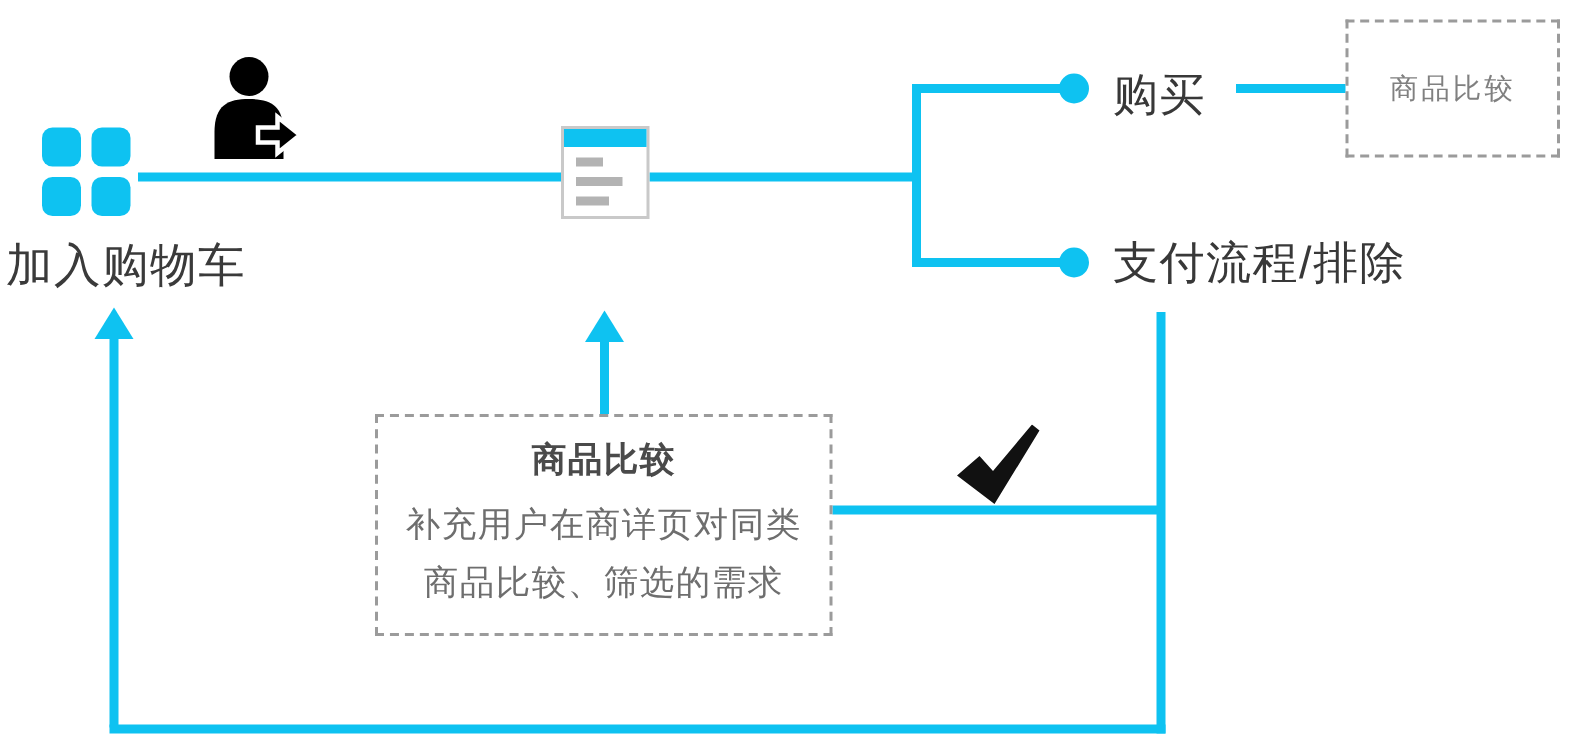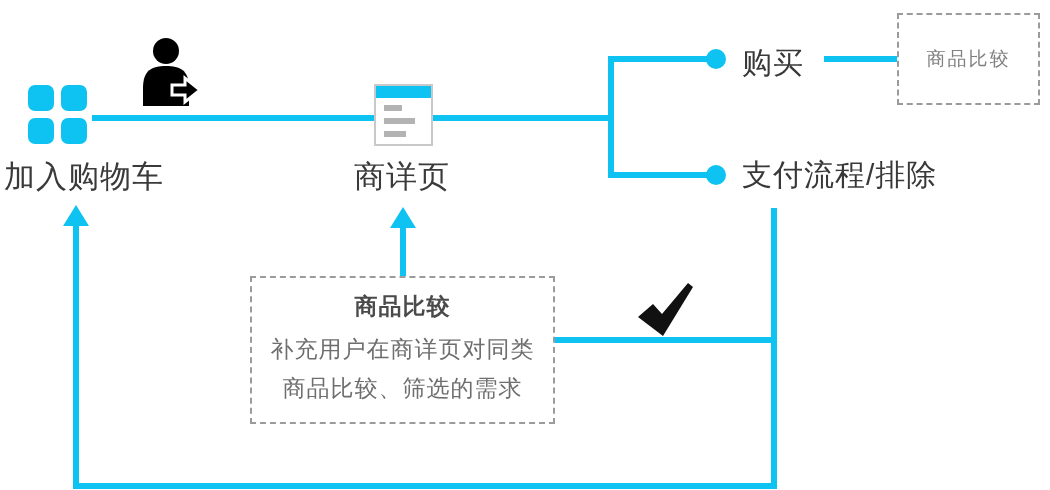--- a/index.html
+++ b/index.html
@@ -77,21 +77,20 @@
       <path d="M31,47 L44,47 L44,40 L59,52 L44,64 L44,57 L31,57 Z"></path>
     </g>
   </svg>
 
   <div class="doc-icon">
     <div class="doc-header"></div>
     <div class="doc-line doc-line1"></div>
     <div class="doc-line doc-line2"></div>
     <div class="doc-line doc-line3"></div>
   </div>
-  <div class="node-label" style="left:354px;top:156px;">商详页</div>
 
   <div class="branch-label" style="left:742px;top:43px;">购买</div>
 
   <div class="dashed-box payment-box">
     <span class="payment-label">商品比较</span>
   </div>
 
   <div class="branch-label" style="left:742px;top:155px;">支付流程/排除</div>
 
   <div class="dashed-box recommend-box">

